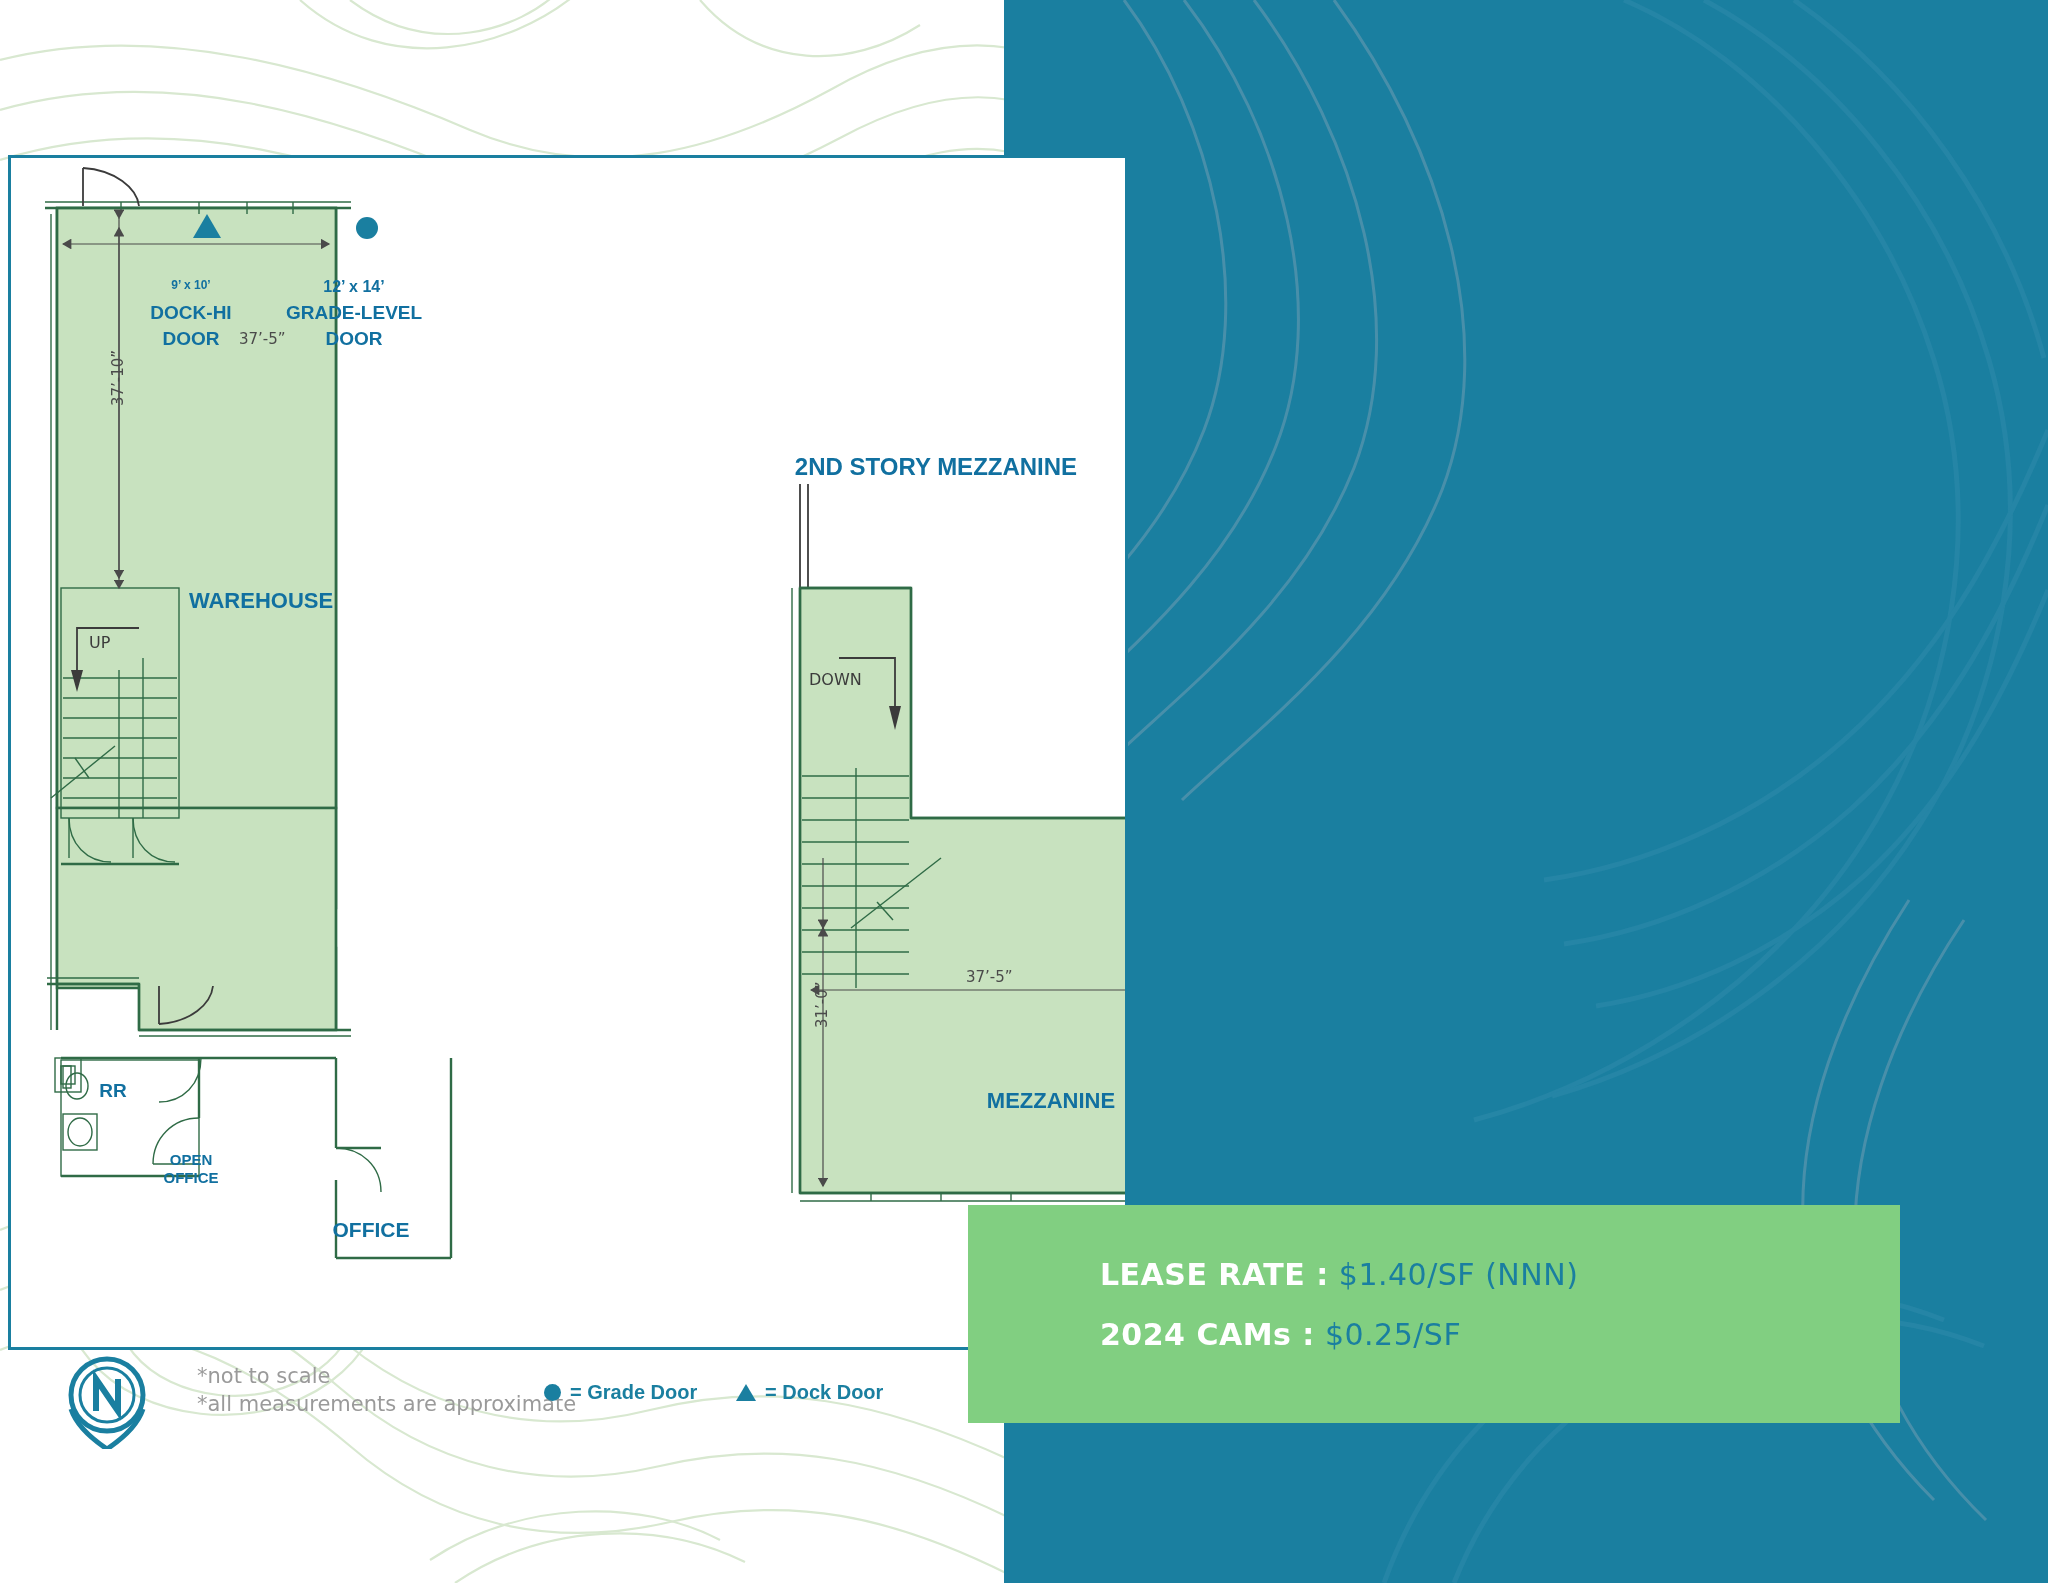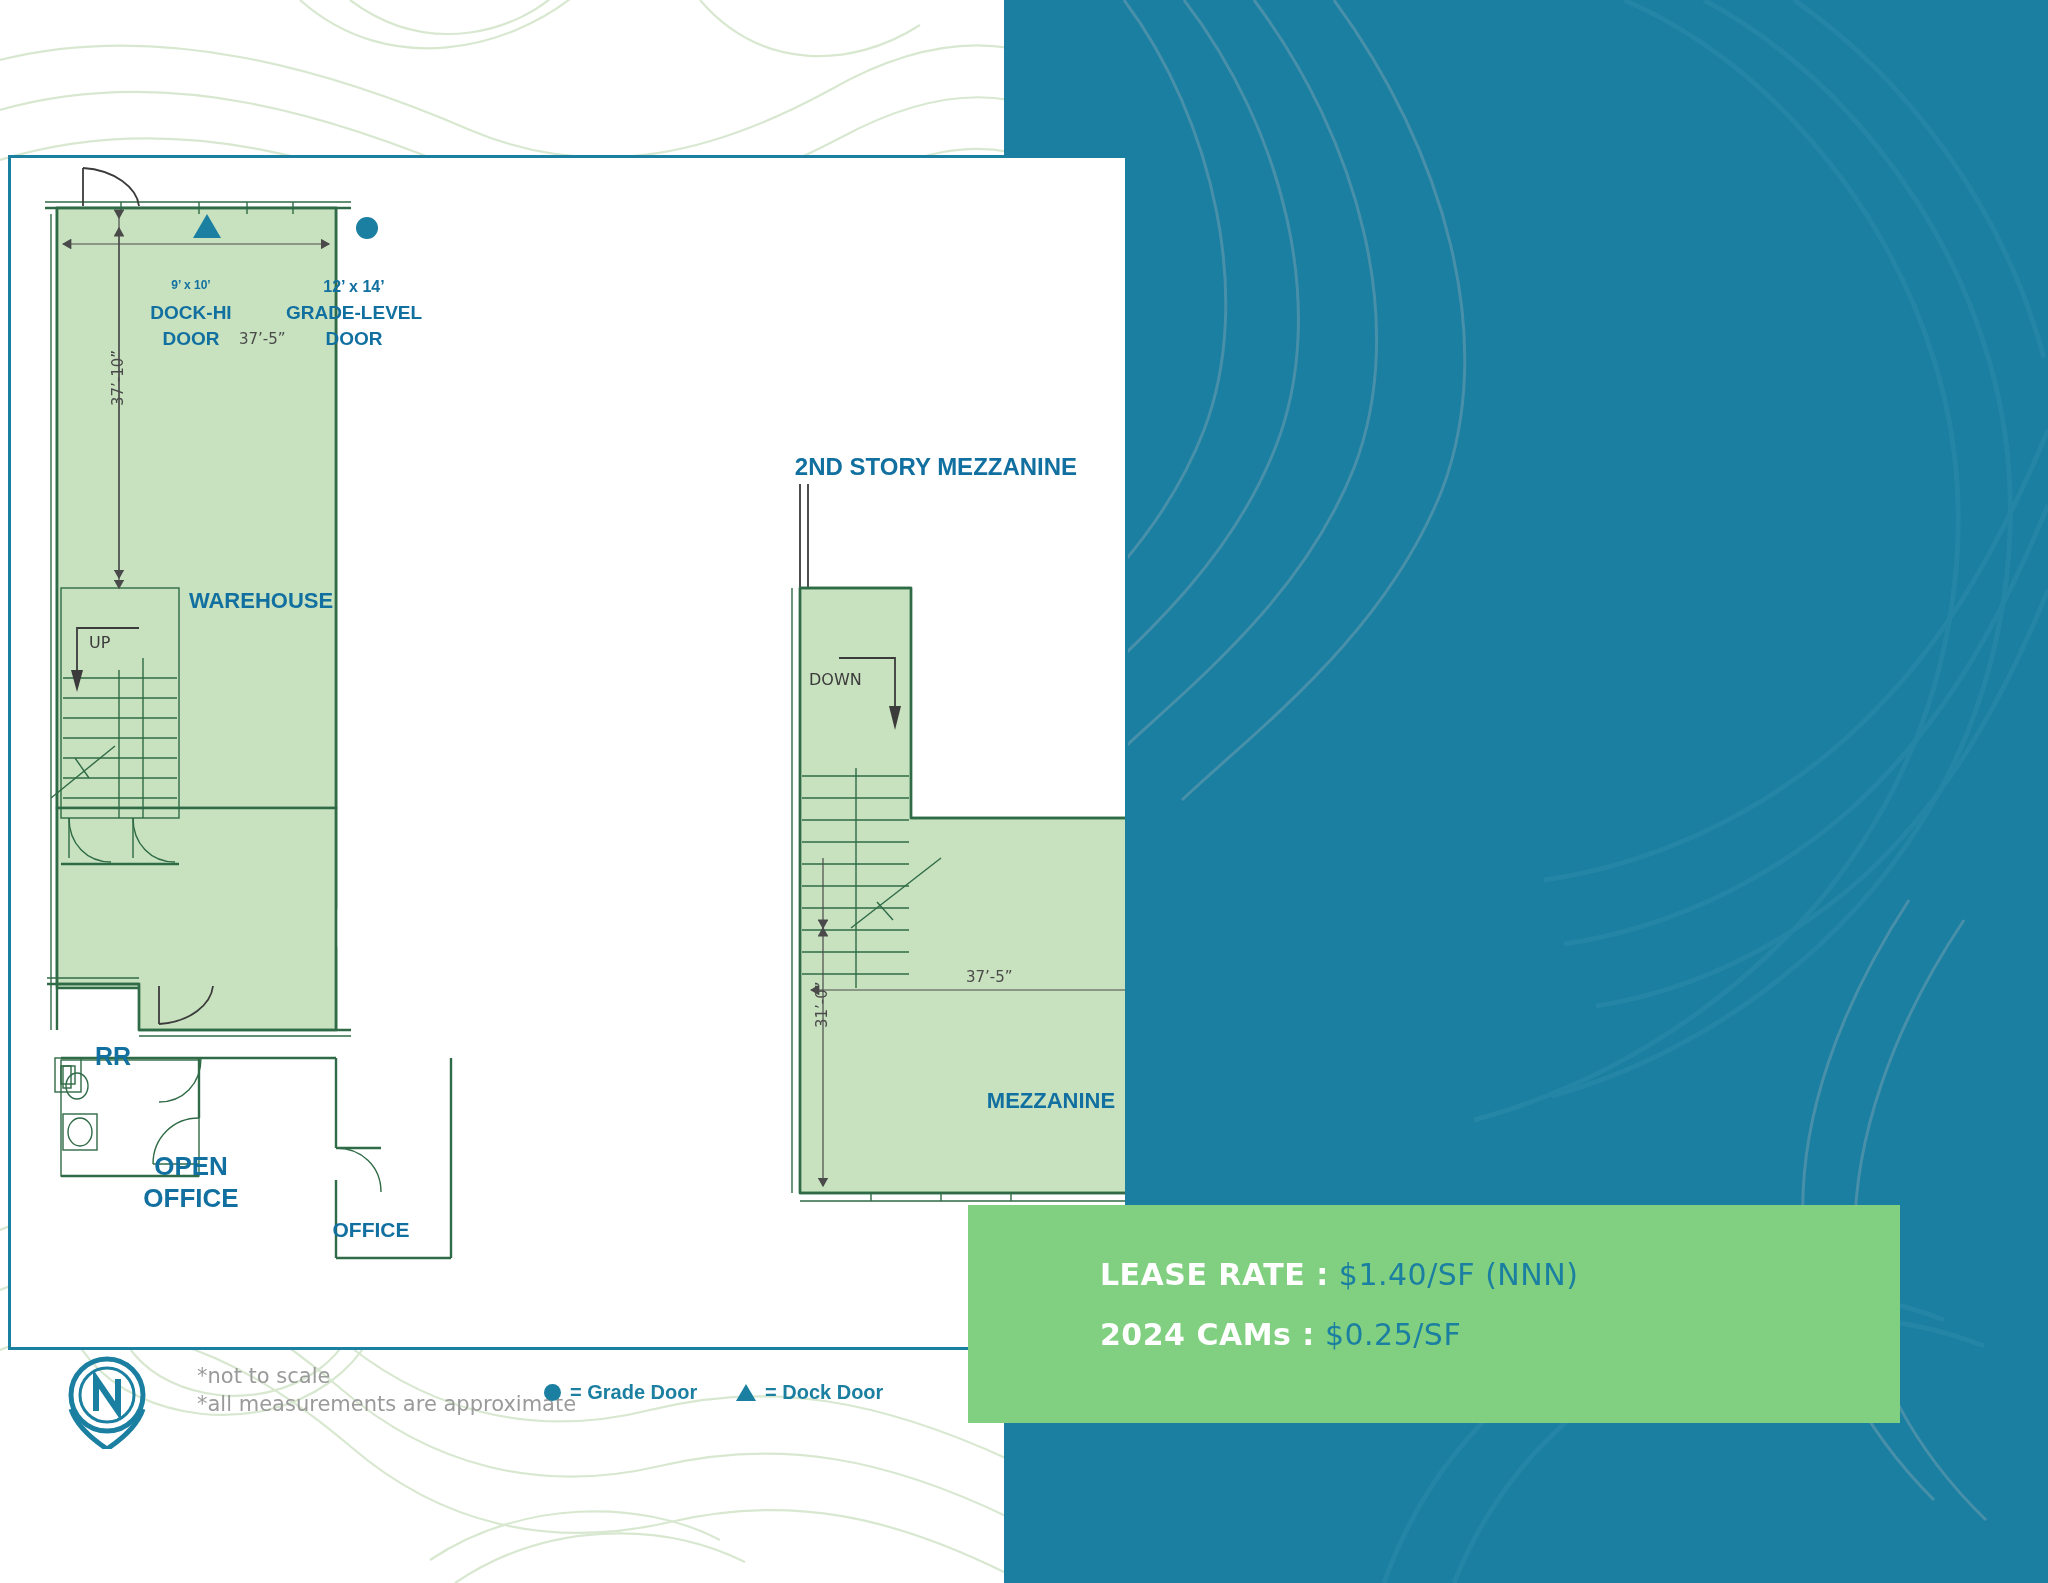--- a/index.html
+++ b/index.html
@@ -285,22 +285,22 @@
     </div>
     <div class="plabel" style="left:268px;top:170px;width:150px;font-size:19px;">
       <span>DOOR</span>
     </div>
 
     <div class="dimtxt" style="left:228px;top:172px;">37’-5”</div>
     <div class="dimtxt" style="left:98px;top:248px;transform:rotate(-90deg);transform-origin:left top;">37’-10”</div>
 
     <div class="plabel" style="left:150px;top:430px;width:200px;font-size:22px;">WAREHOUSE</div>
     <div class="dimtxt" style="left:78px;top:475px;font-size:16px;color:#3b3b3b;">UP</div>
-    <div class="plabel" style="left:62px;top:884px;width:80px;font-size:25px;">RR</div>
-    <div class="plabel" style="left:110px;top:993px;width:140px;font-size:26px;line-height:1.22;white-space:pre-line;">OPEN
+    <div class="plabel" style="left:62px;top:922px;width:80px;font-size:19px;">RR</div>
+    <div class="plabel" style="left:110px;top:993px;width:140px;font-size:15px;line-height:1.22;white-space:pre-line;">OPEN
 OFFICE</div>
     <div class="plabel" style="left:290px;top:1060px;width:140px;font-size:21px;">OFFICE</div>
 
     <div class="plabel" style="left:730px;top:295px;width:390px;font-size:24px;">2ND STORY MEZZANINE</div>
     <div class="dimtxt" style="left:798px;top:512px;font-size:16px;color:#3b3b3b;">DOWN</div>
     <div class="dimtxt" style="left:955px;top:810px;">37’-5”</div>
     <div class="dimtxt" style="left:802px;top:870px;transform:rotate(-90deg);transform-origin:left top;">31’-0”</div>
     <div class="plabel" style="left:920px;top:930px;width:240px;font-size:22px;">MEZZANINE</div>
 
     <div class="legend">

